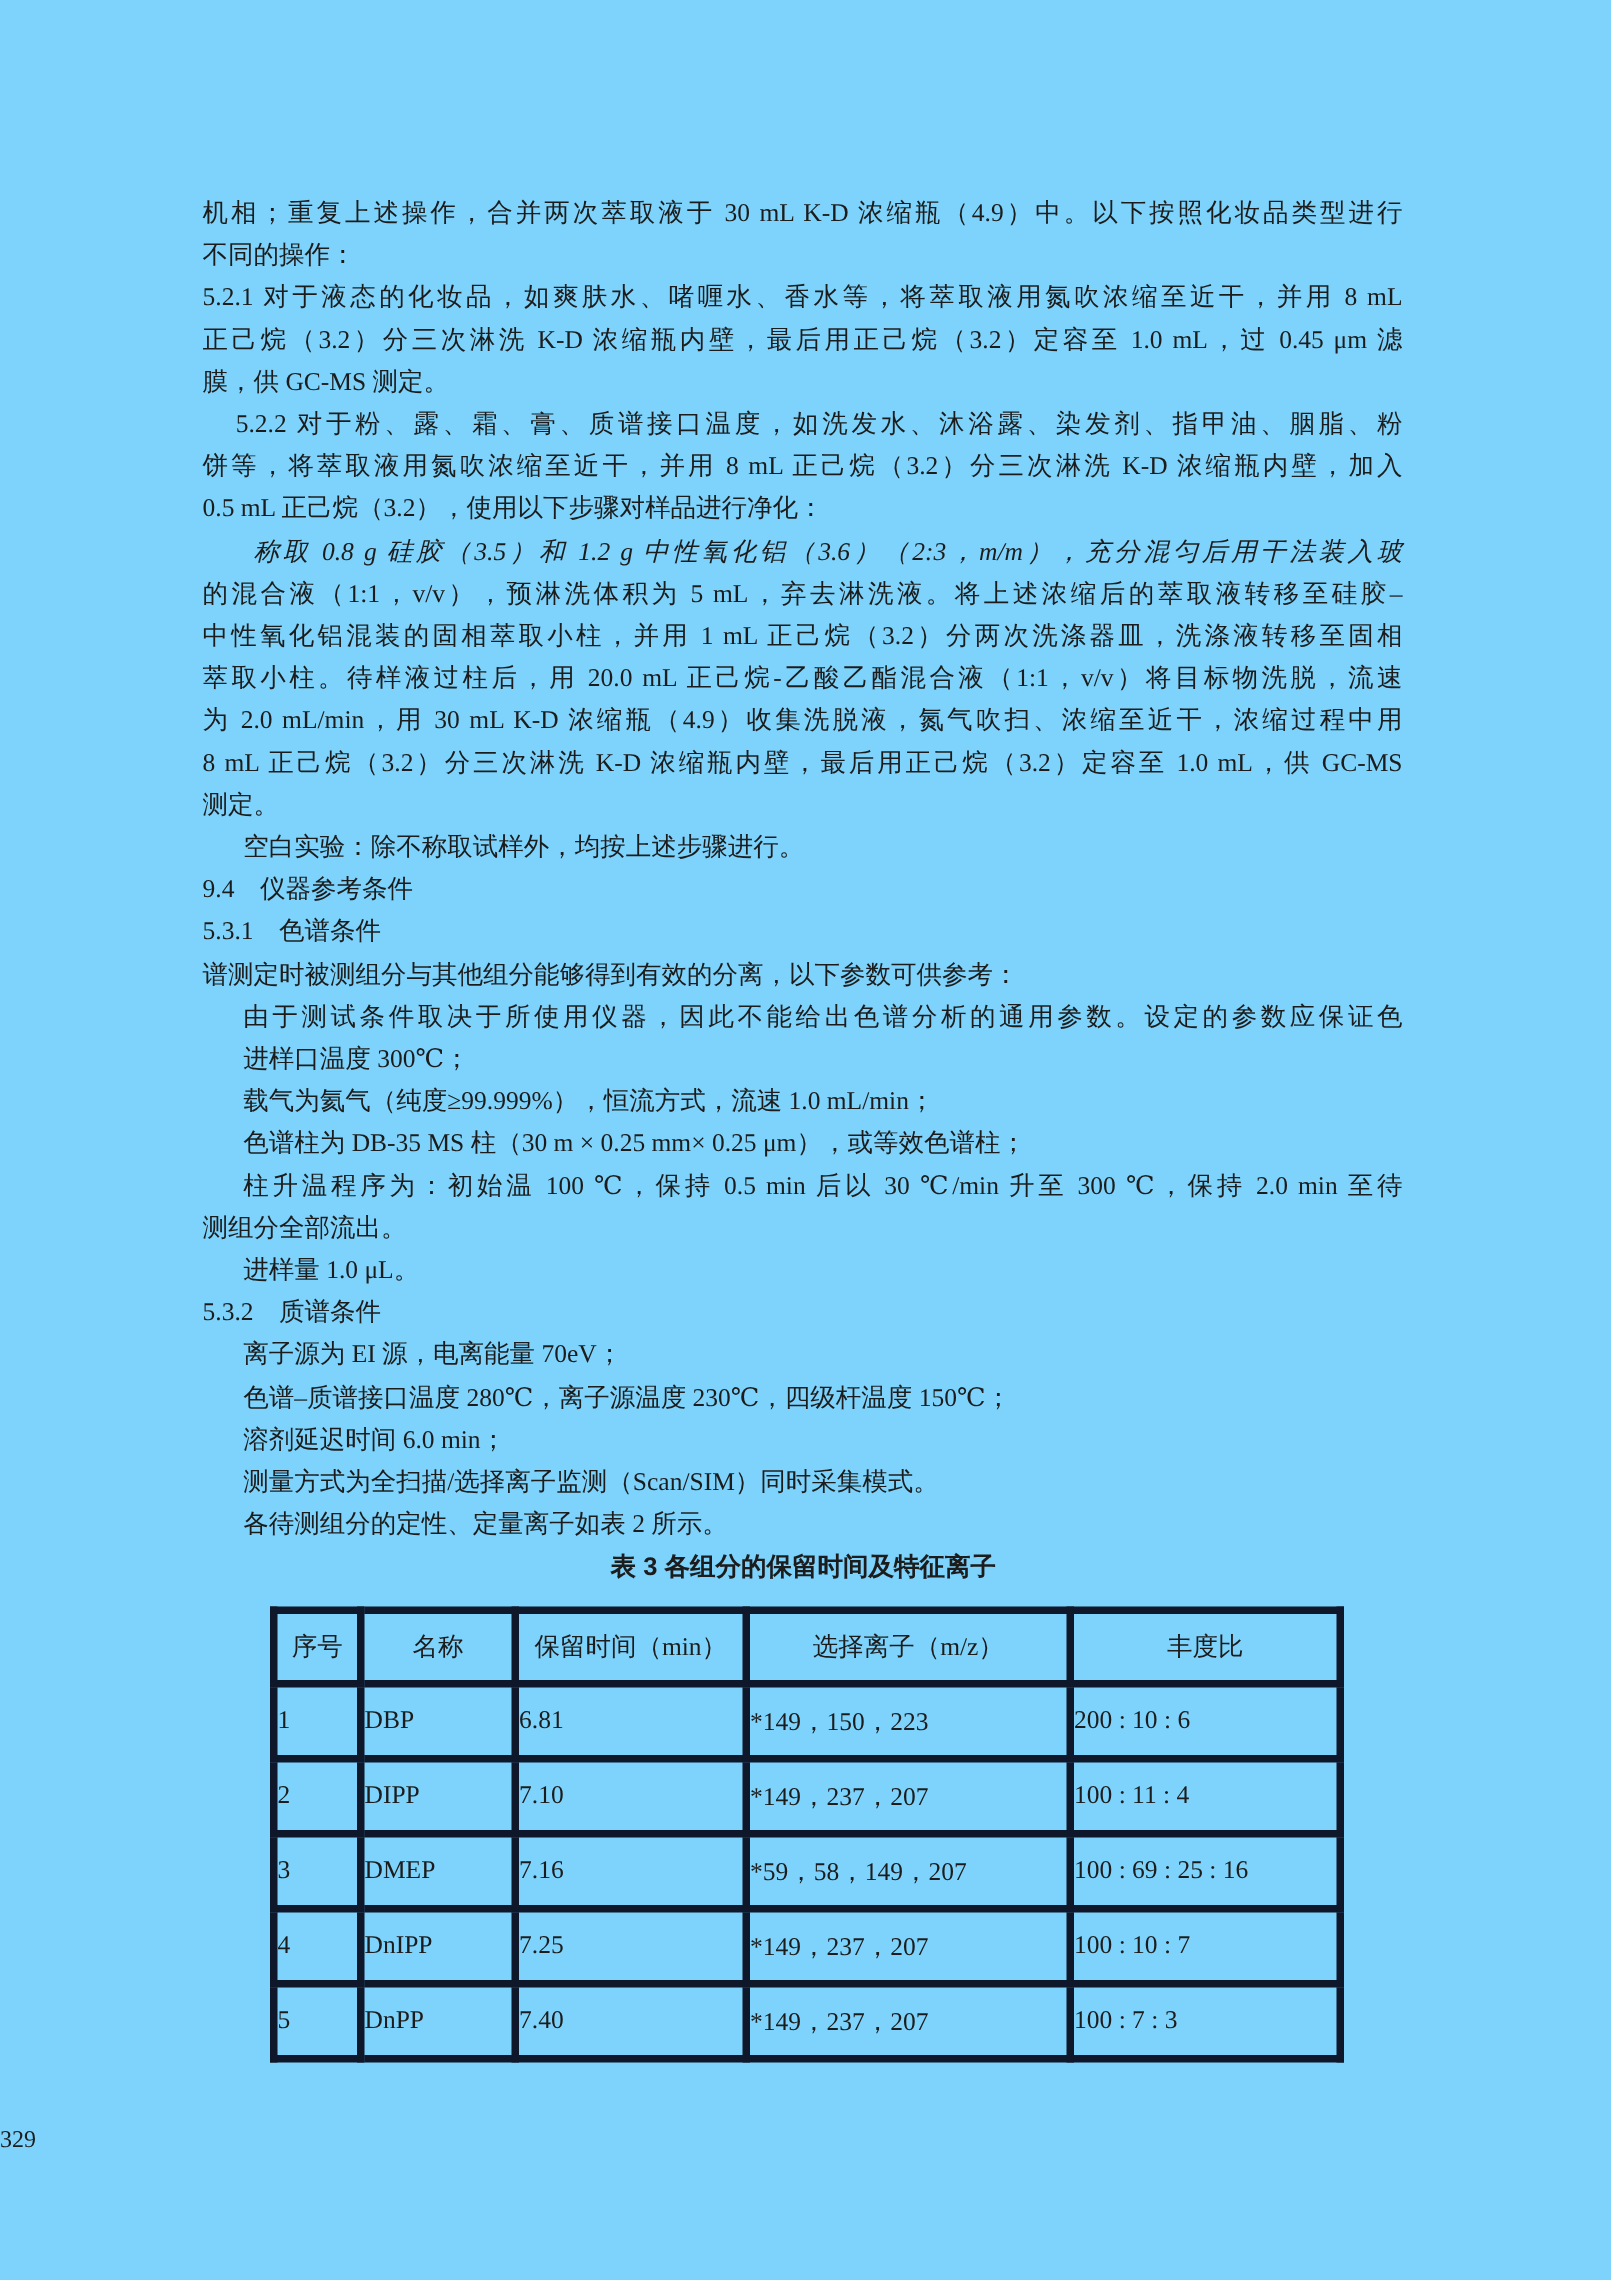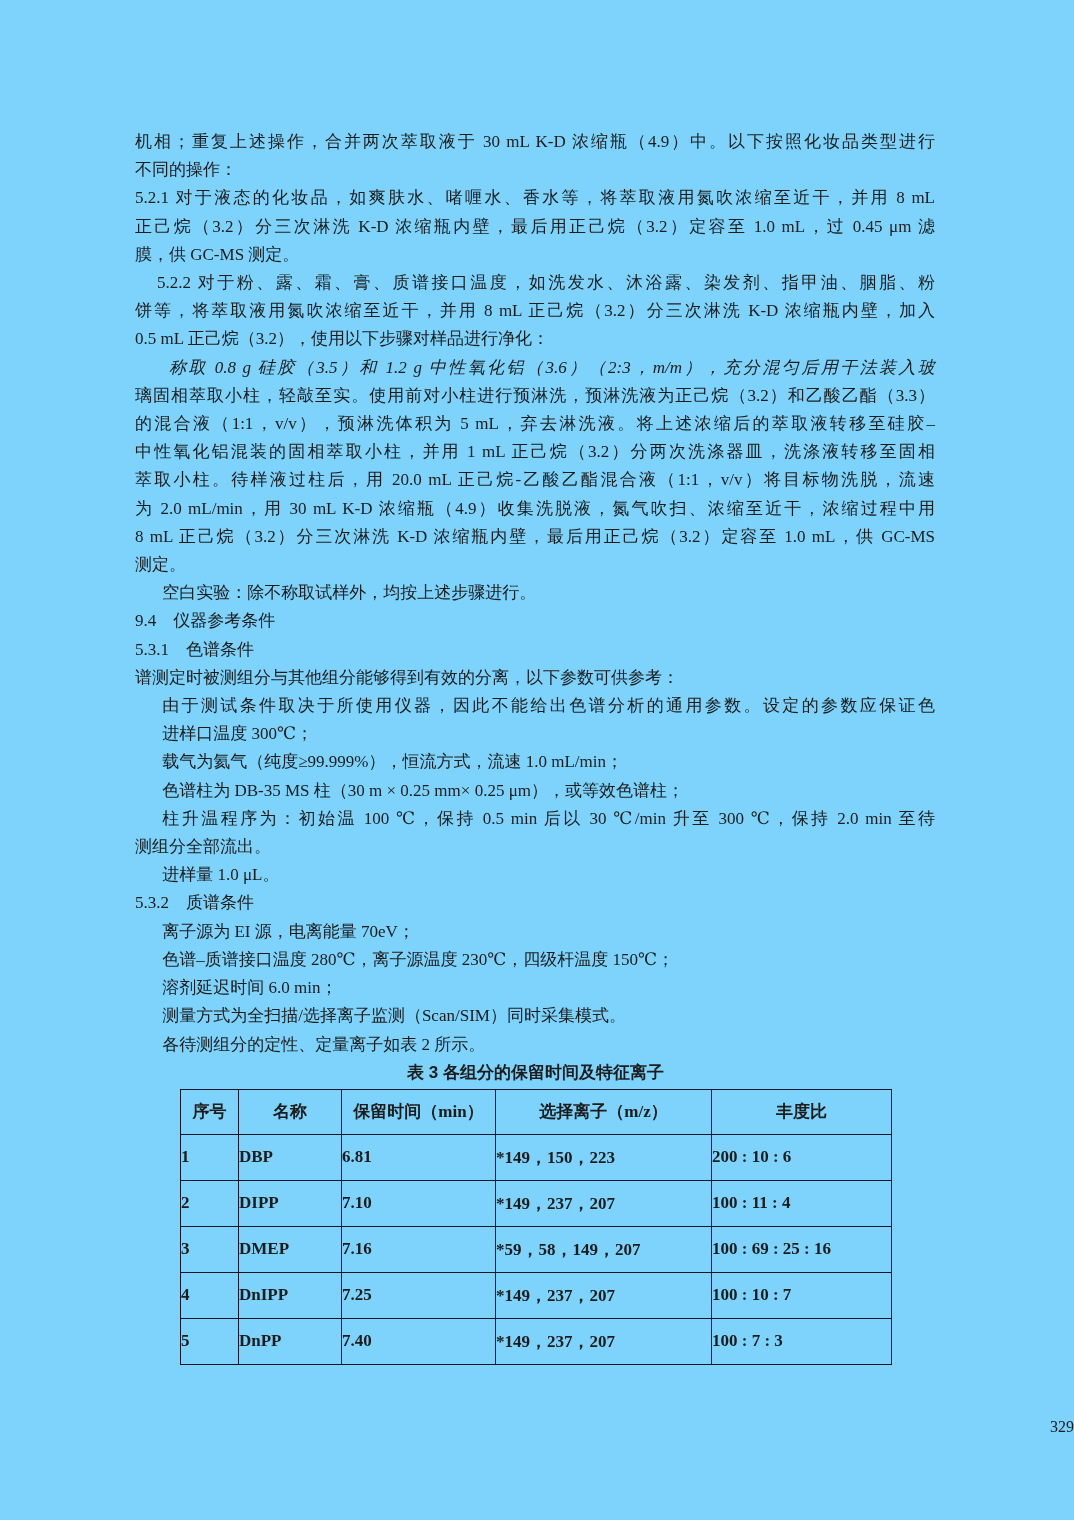--- a/index.html
+++ b/index.html
@@ -8,32 +8,32 @@
     font-family:"Liberation Serif","DejaVu Serif",serif;color:#1c1c1c;overflow:hidden;
   }
   .content{position:absolute;left:135px;top:128px;width:800px;}
   .para{margin:0;padding:0;}
   .line{font-size:17px;line-height:28.2px;white-space:pre-wrap;}
   .just{text-align:justify;text-align-last:justify;}
   .ind-std{text-indent:1.6em;}
   .ind-big{text-indent:2em;font-style:italic;}
   .ind-sm{text-indent:1.3em;}
   .table-title{
-    margin:1px 0 3px 45px;width:711px;text-align:center;
+    margin:1px 0 13px 45px;width:711px;text-align:center;
     font-family:"Liberation Sans","DejaVu Sans",sans-serif;font-weight:bold;
     font-size:17px;line-height:26px;
   }
   table.t3{margin-left:45px;width:711px;border-collapse:collapse;table-layout:fixed;}
   .t3 th,.t3 td{
-    border:1px solid #0f172a;vertical-align:middle;
-    font-weight:bold;font-size:17px;padding:0;overflow:hidden;
+    border:5px solid #0f172a;vertical-align:middle;
+    font-weight:normal;font-size:17px;padding:0;overflow:hidden;
   }
   .t3 th{height:44px;}
   .t3 td{height:45px;}
-  .footer{position:absolute;top:1418px;left:0;width:100%;text-align:right;font-size:16px;}
+  .footer{position:absolute;top:1418px;left:0;width:100%;text-align:left;font-size:16px;}
 </style>
 </head>
 <body>
 
 <div class="page">
   <div class="content">
 
     <div class="para">
       <div class="line just">机相；重复上述操作，合并两次萃取液于 30 mL K-D 浓缩瓶（4.9）中。以下按照化妆品类型进行</div>
       <div class="line">不同的操作：</div>
@@ -46,21 +46,20 @@
     </div>
 
     <div class="para">
       <div class="line just ind-sm">5.2.2 对于粉、露、霜、膏、质谱接口温度，如洗发水、沐浴露、染发剂、指甲油、胭脂、粉</div>
       <div class="line just">饼等，将萃取液用氮吹浓缩至近干，并用 8 mL 正己烷（3.2）分三次淋洗 K-D 浓缩瓶内壁，加入</div>
       <div class="line">0.5 mL 正己烷（3.2），使用以下步骤对样品进行净化：</div>
     </div>
 
     <div class="para">
       <div class="line just ind-big">称取 0.8 g 硅胶（3.5）和 1.2 g 中性氧化铝（3.6）（2:3，m/m），充分混匀后用干法装入玻</div>
-      <div class="line just">璃固相萃取小柱，轻敲至实。使用前对小柱进行预淋洗，预淋洗液为正己烷（3.2）和乙酸乙酯（3.3）</div>
       <div class="line just">的混合液（1:1，v/v），预淋洗体积为 5 mL，弃去淋洗液。将上述浓缩后的萃取液转移至硅胶–</div>
       <div class="line just">中性氧化铝混装的固相萃取小柱，并用 1 mL 正己烷（3.2）分两次洗涤器皿，洗涤液转移至固相</div>
       <div class="line just">萃取小柱。待样液过柱后，用 20.0 mL 正己烷-乙酸乙酯混合液（1:1，v/v）将目标物洗脱，流速</div>
       <div class="line just">为 2.0 mL/min，用 30 mL K-D 浓缩瓶（4.9）收集洗脱液，氮气吹扫、浓缩至近干，浓缩过程中用</div>
       <div class="line just">8 mL 正己烷（3.2）分三次淋洗 K-D 浓缩瓶内壁，最后用正己烷（3.2）定容至 1.0 mL，供 GC-MS</div>
       <div class="line">测定。</div>
     </div>
 
     <div class="para">
       <div class="line ind-std">空白实验：除不称取试样外，均按上述步骤进行。</div>

